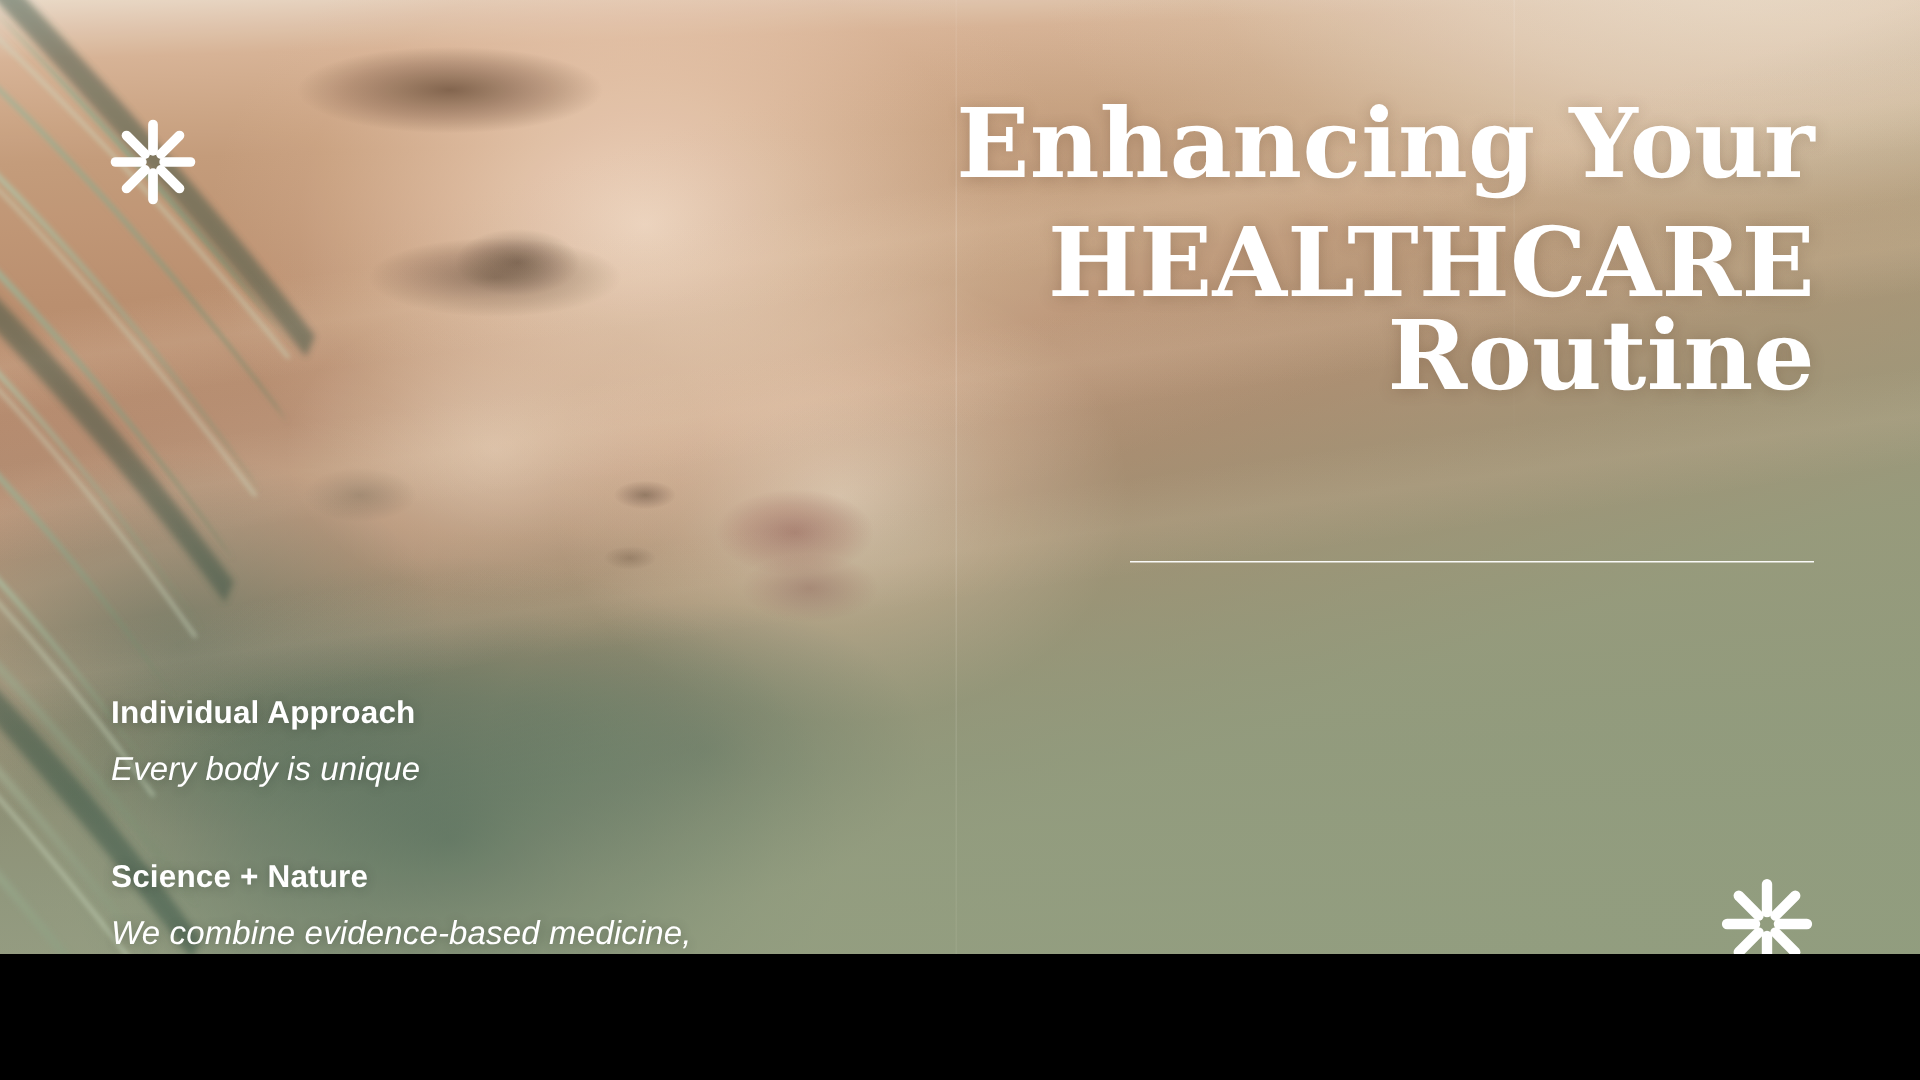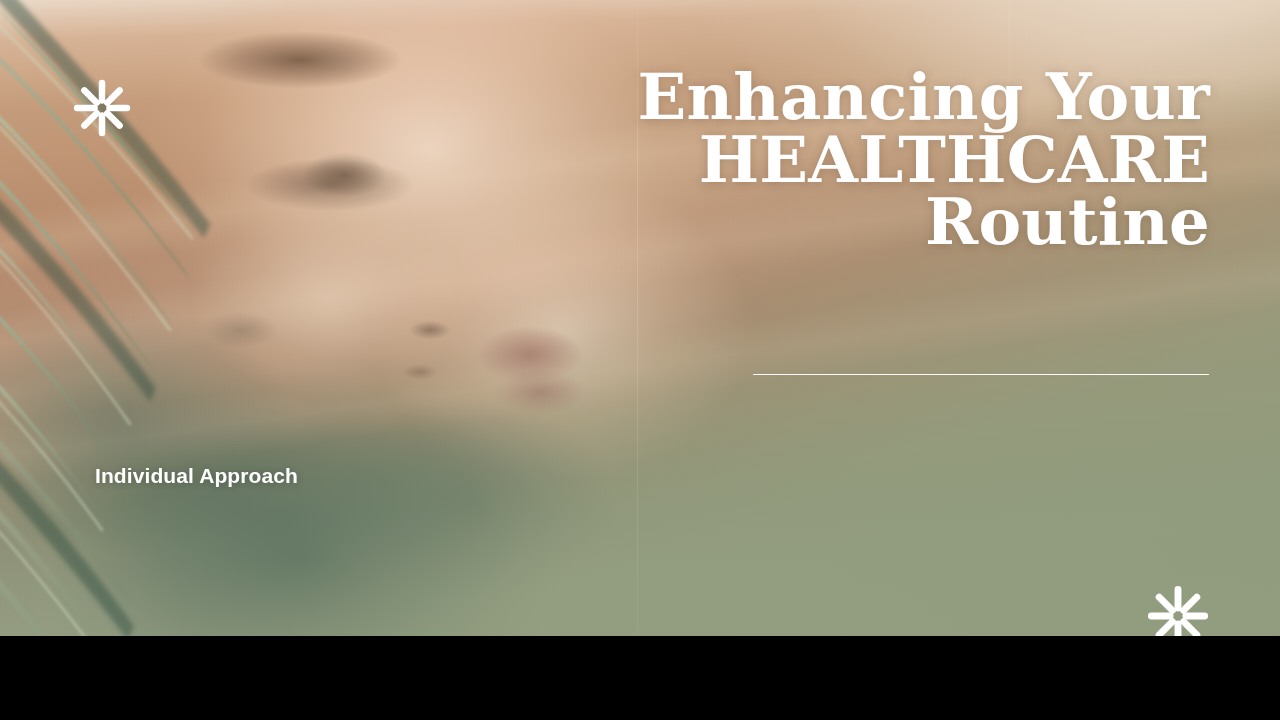--- a/index.html
+++ b/index.html
@@ -188,31 +188,31 @@
     width:800px;
     text-align:right;
     font-family:"DejaVu Serif", "Liberation Serif", serif;
     font-size:64px;
     line-height:0.98;
     color:#ffffff;
     letter-spacing:0.2px;
     text-shadow:0 1px 10px rgba(90,60,40,0.28);
   }
   .headline .l1 { display:block; }
-  .headline .l2 { display:block; }
+  .headline .l2 { display:block;margin-top:16px; }
 
   .divider {
     position:absolute;
     left:753px; top:374px;
     width:456px; height:1px;
     background:#ffffff;
     opacity:0.95;
   }
 
-  .block { position:absolute;margin-left:21px; }
+  .block { position:absolute; }
   .block .b-title {
     font-family:"Liberation Sans", sans-serif;
     font-weight:bold;
     font-size:21px;
     line-height:1.25;
     color:#ffffff;
     letter-spacing:0.1px;
     text-shadow:0 1px 7px rgba(40,50,40,0.33);
   }
   .block .b-body {
@@ -311,22 +311,27 @@
 
   <h1 class="headline">
     <span class="l1">Enhancing Your</span>
     <span class="l2">HEALTHCARE Routine</span>
   </h1>
 
   <div class="divider"></div>
 
   <div class="block" id="block-individual">
     <div class="b-title">Individual Approach</div>
+    <div class="b-body">Every body is unique</div>
   </div>
 
+  <div class="block" id="block-science">
+    <div class="b-title">Science + Nature</div>
+    <div class="b-body">We combine evidence-based medicine, modern technology, and natural healing methods</div>
+  </div>
 
   <div class="block" id="block-system">
   </div>
 
   <svg class="asterisk" id="asterisk-top-left" viewBox="0 0 100 100">
     <g fill="#ffffff">
       <g transform="translate(50,50)">
         <g>
             <rect x="-5.4" y="-47" width="10.8" height="40" rx="5.4"></rect>
           </g>

